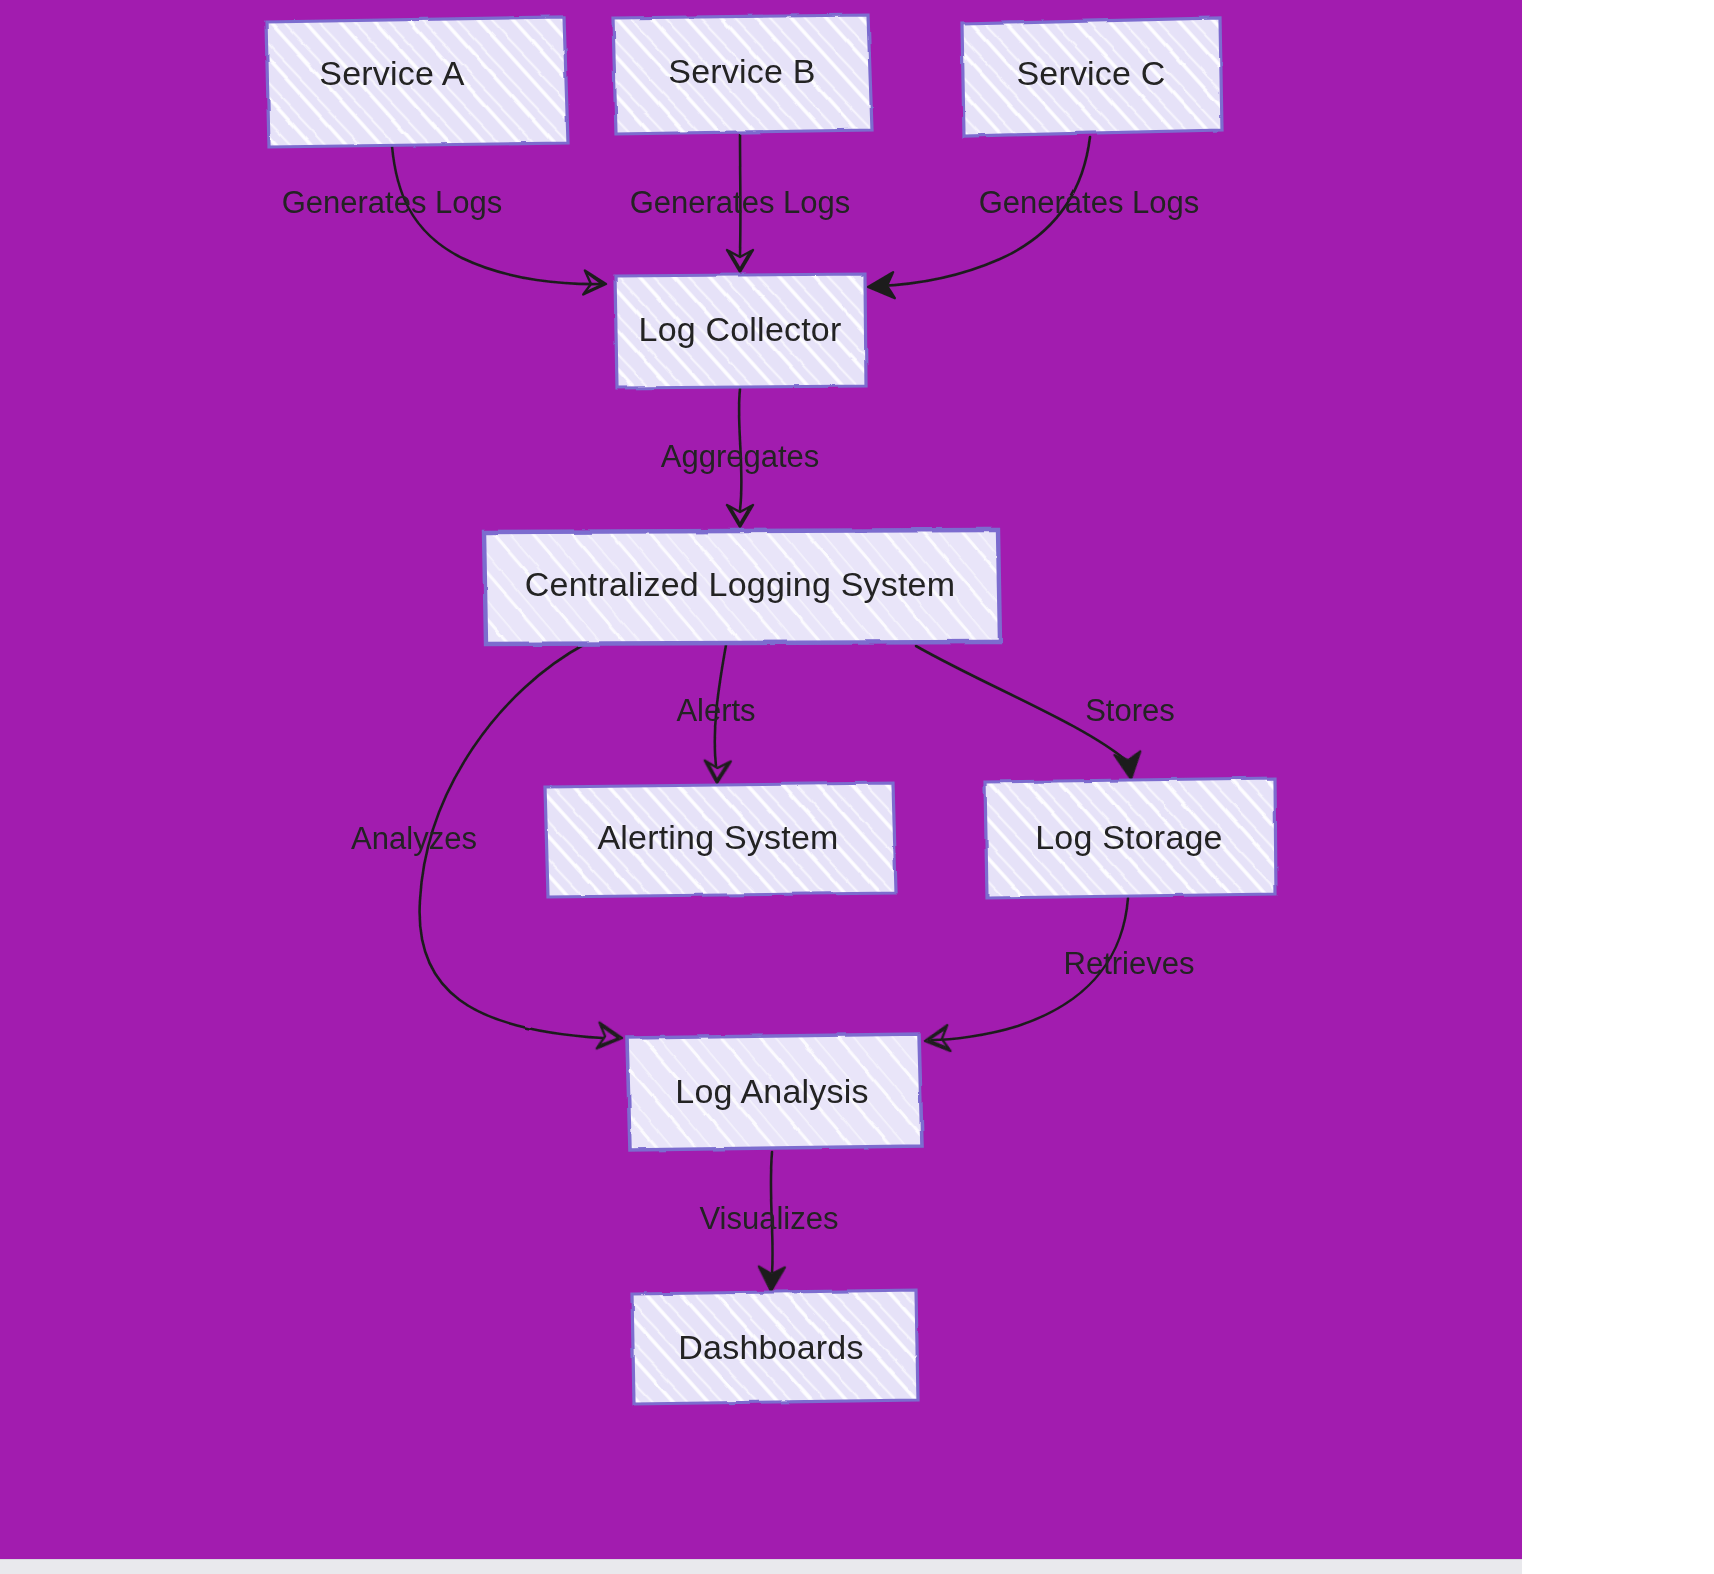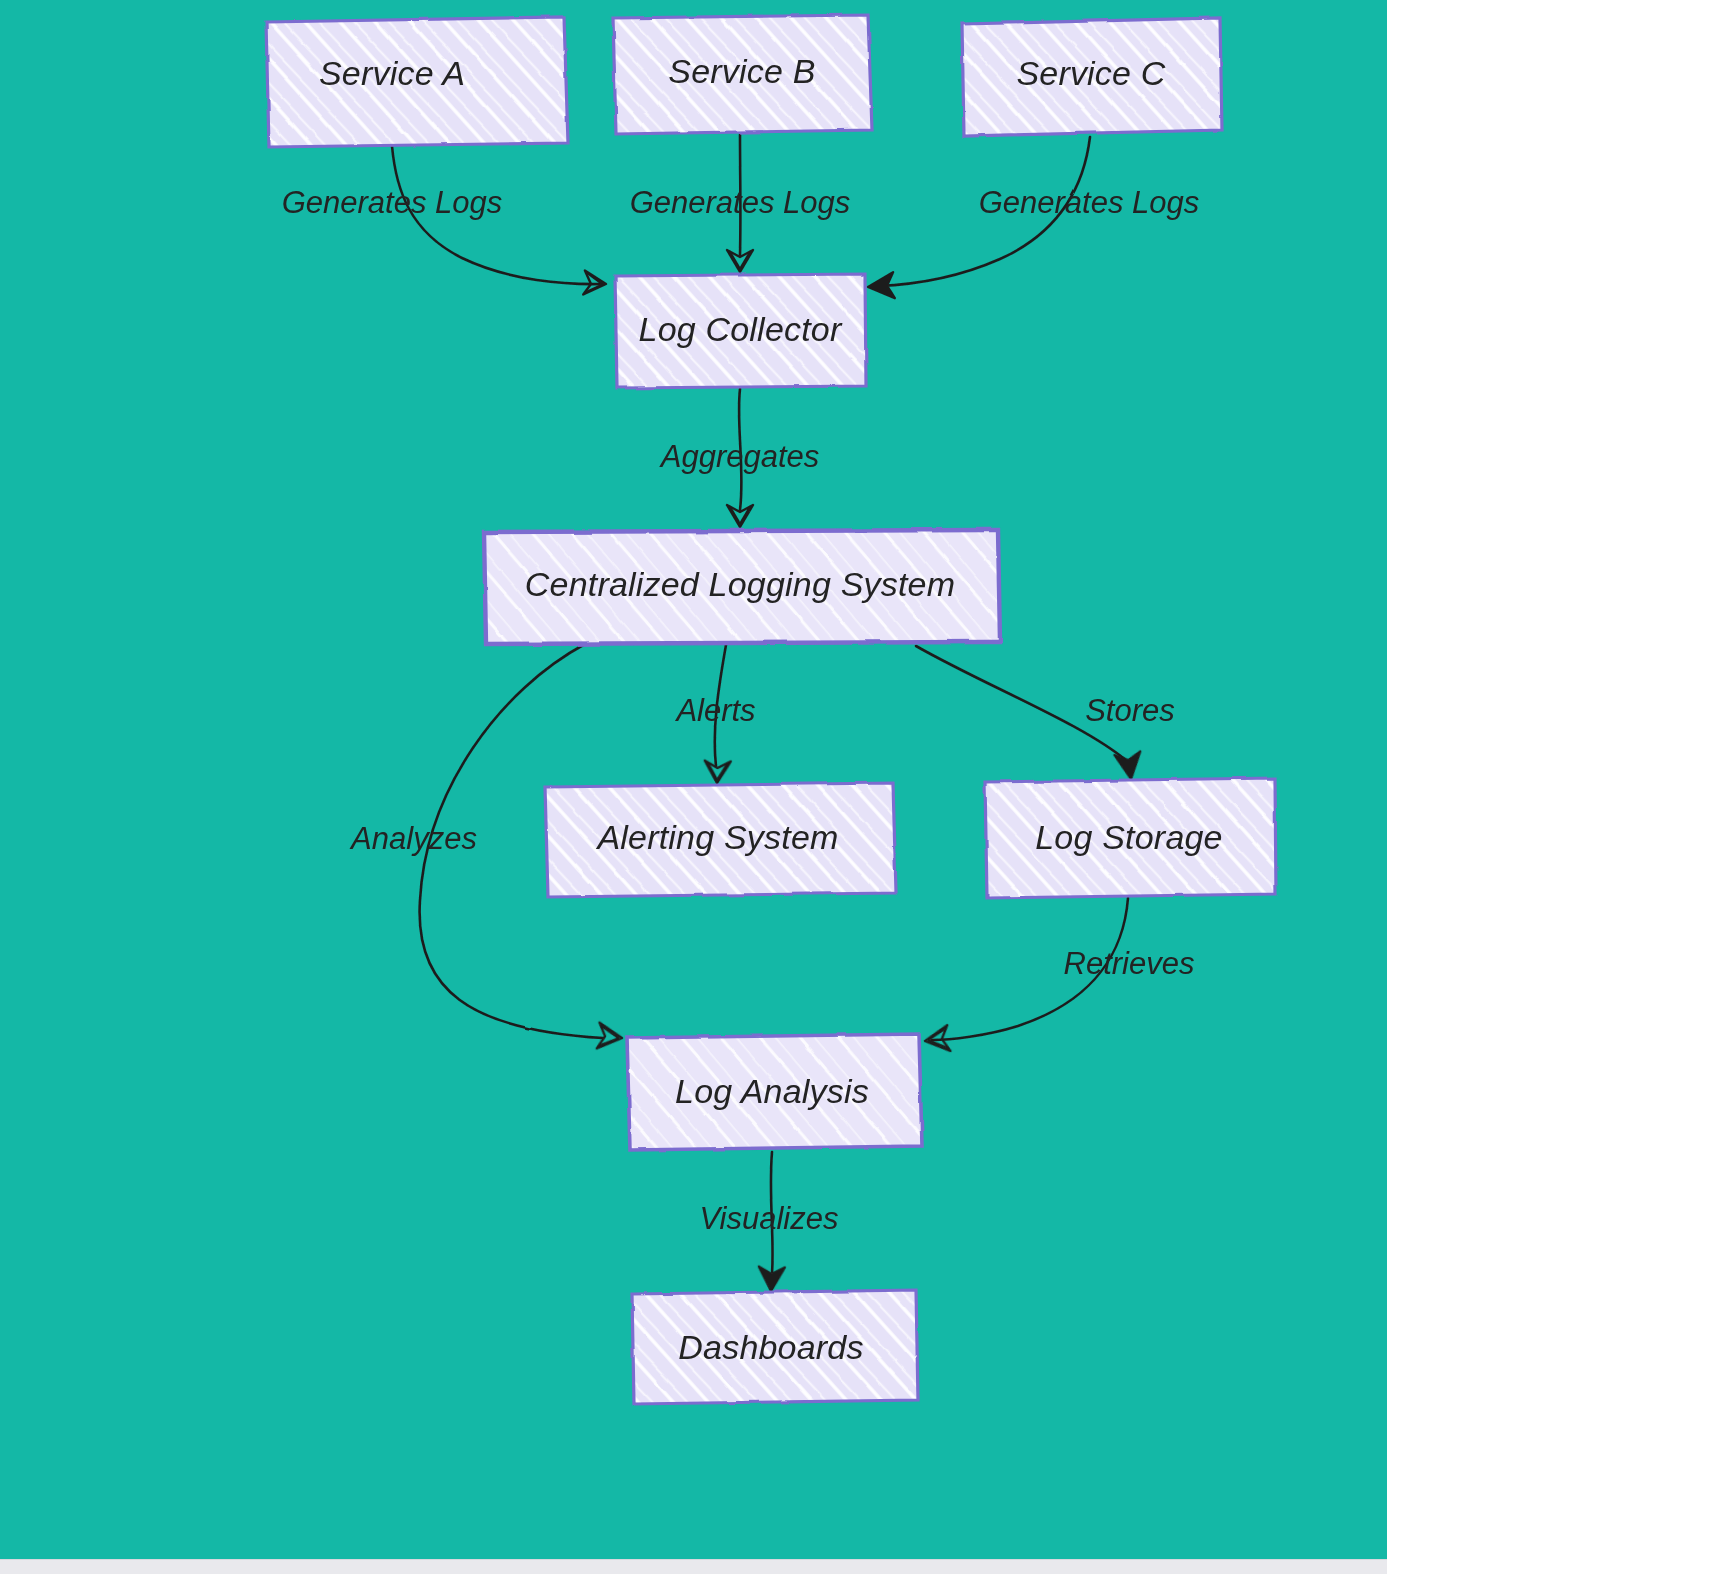--- a/index.html
+++ b/index.html
@@ -4,25 +4,24 @@
 <title>Centralized Logging Flowchart</title>
 <style>
   html, body {
     margin: 0;
     padding: 0;
     background: #ffffff;
     font-family: "Liberation Sans", sans-serif;
   }
   #stage {
     position: relative;
-    width: 1387px;
+    width: 1522px;
     height: 1574px;
-    background: #14b8a6;
+    background: #a21caf;
     overflow: hidden;
-    font-style: italic;
   }
   #canvas {
     position: absolute;
     left: 0;
     top: 0;
     width: 1714px;
     height: 1574px;
   }
   .node-label {
     font-family: "Liberation Sans", sans-serif;

